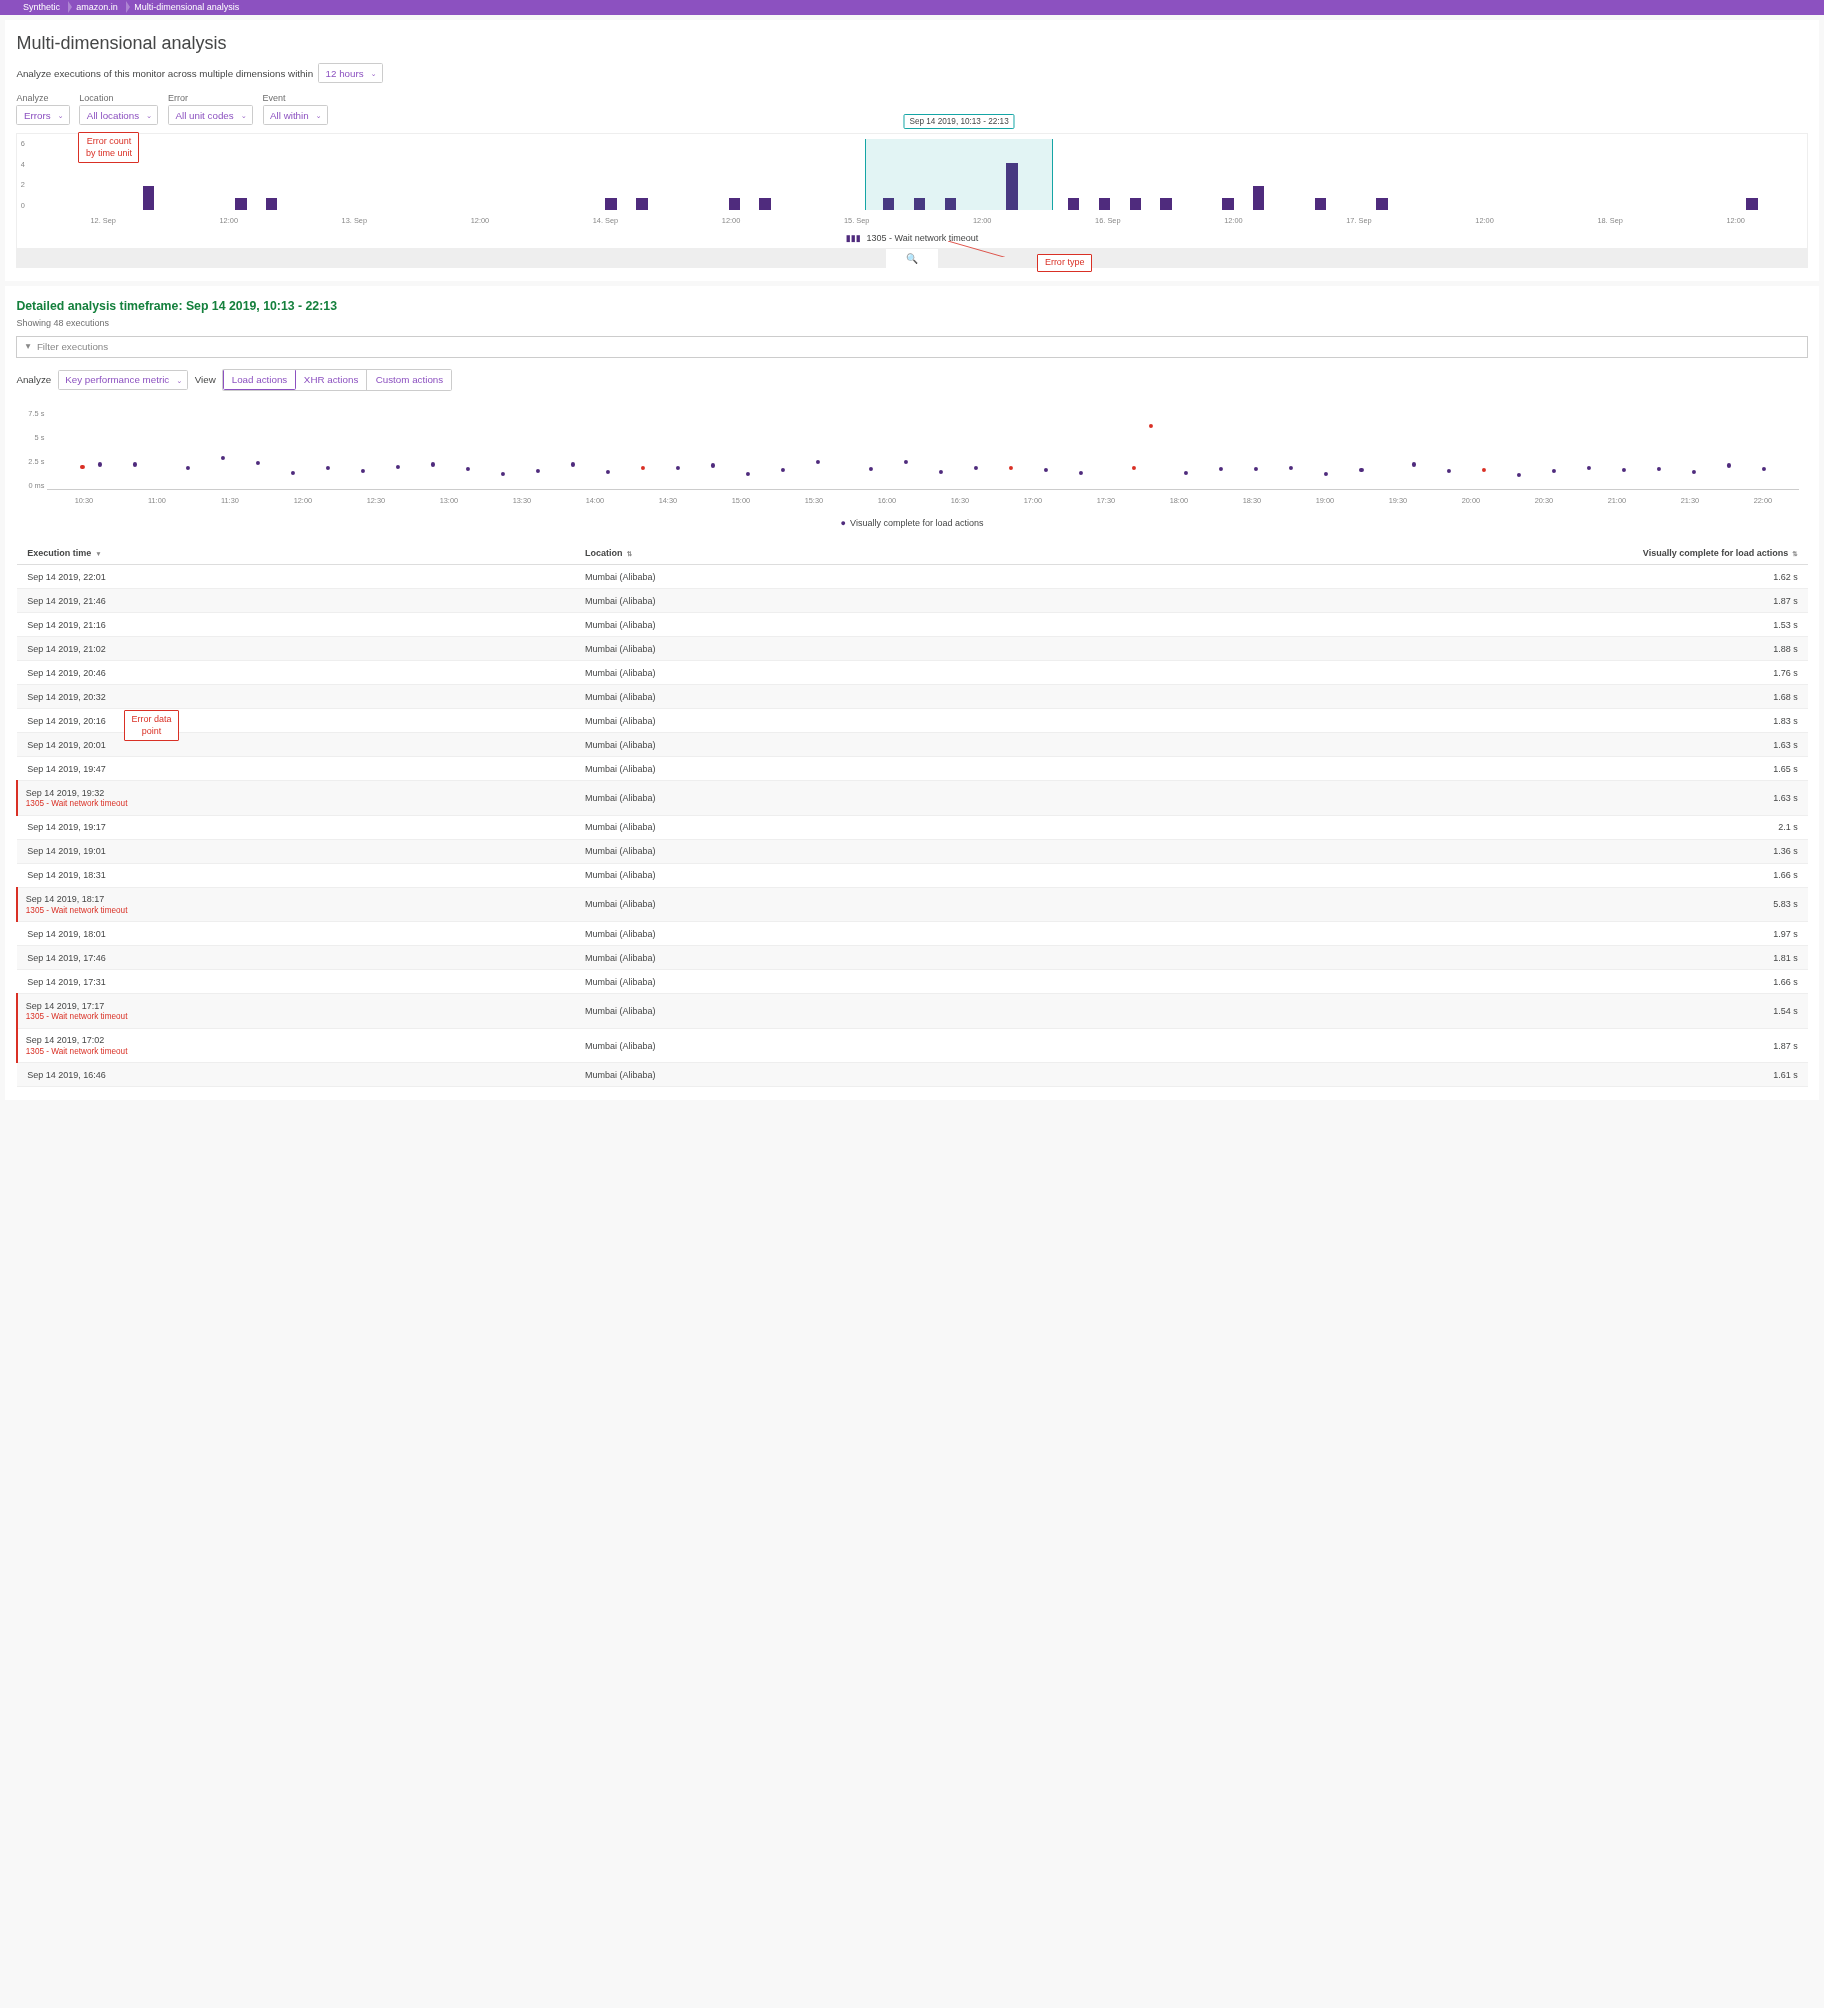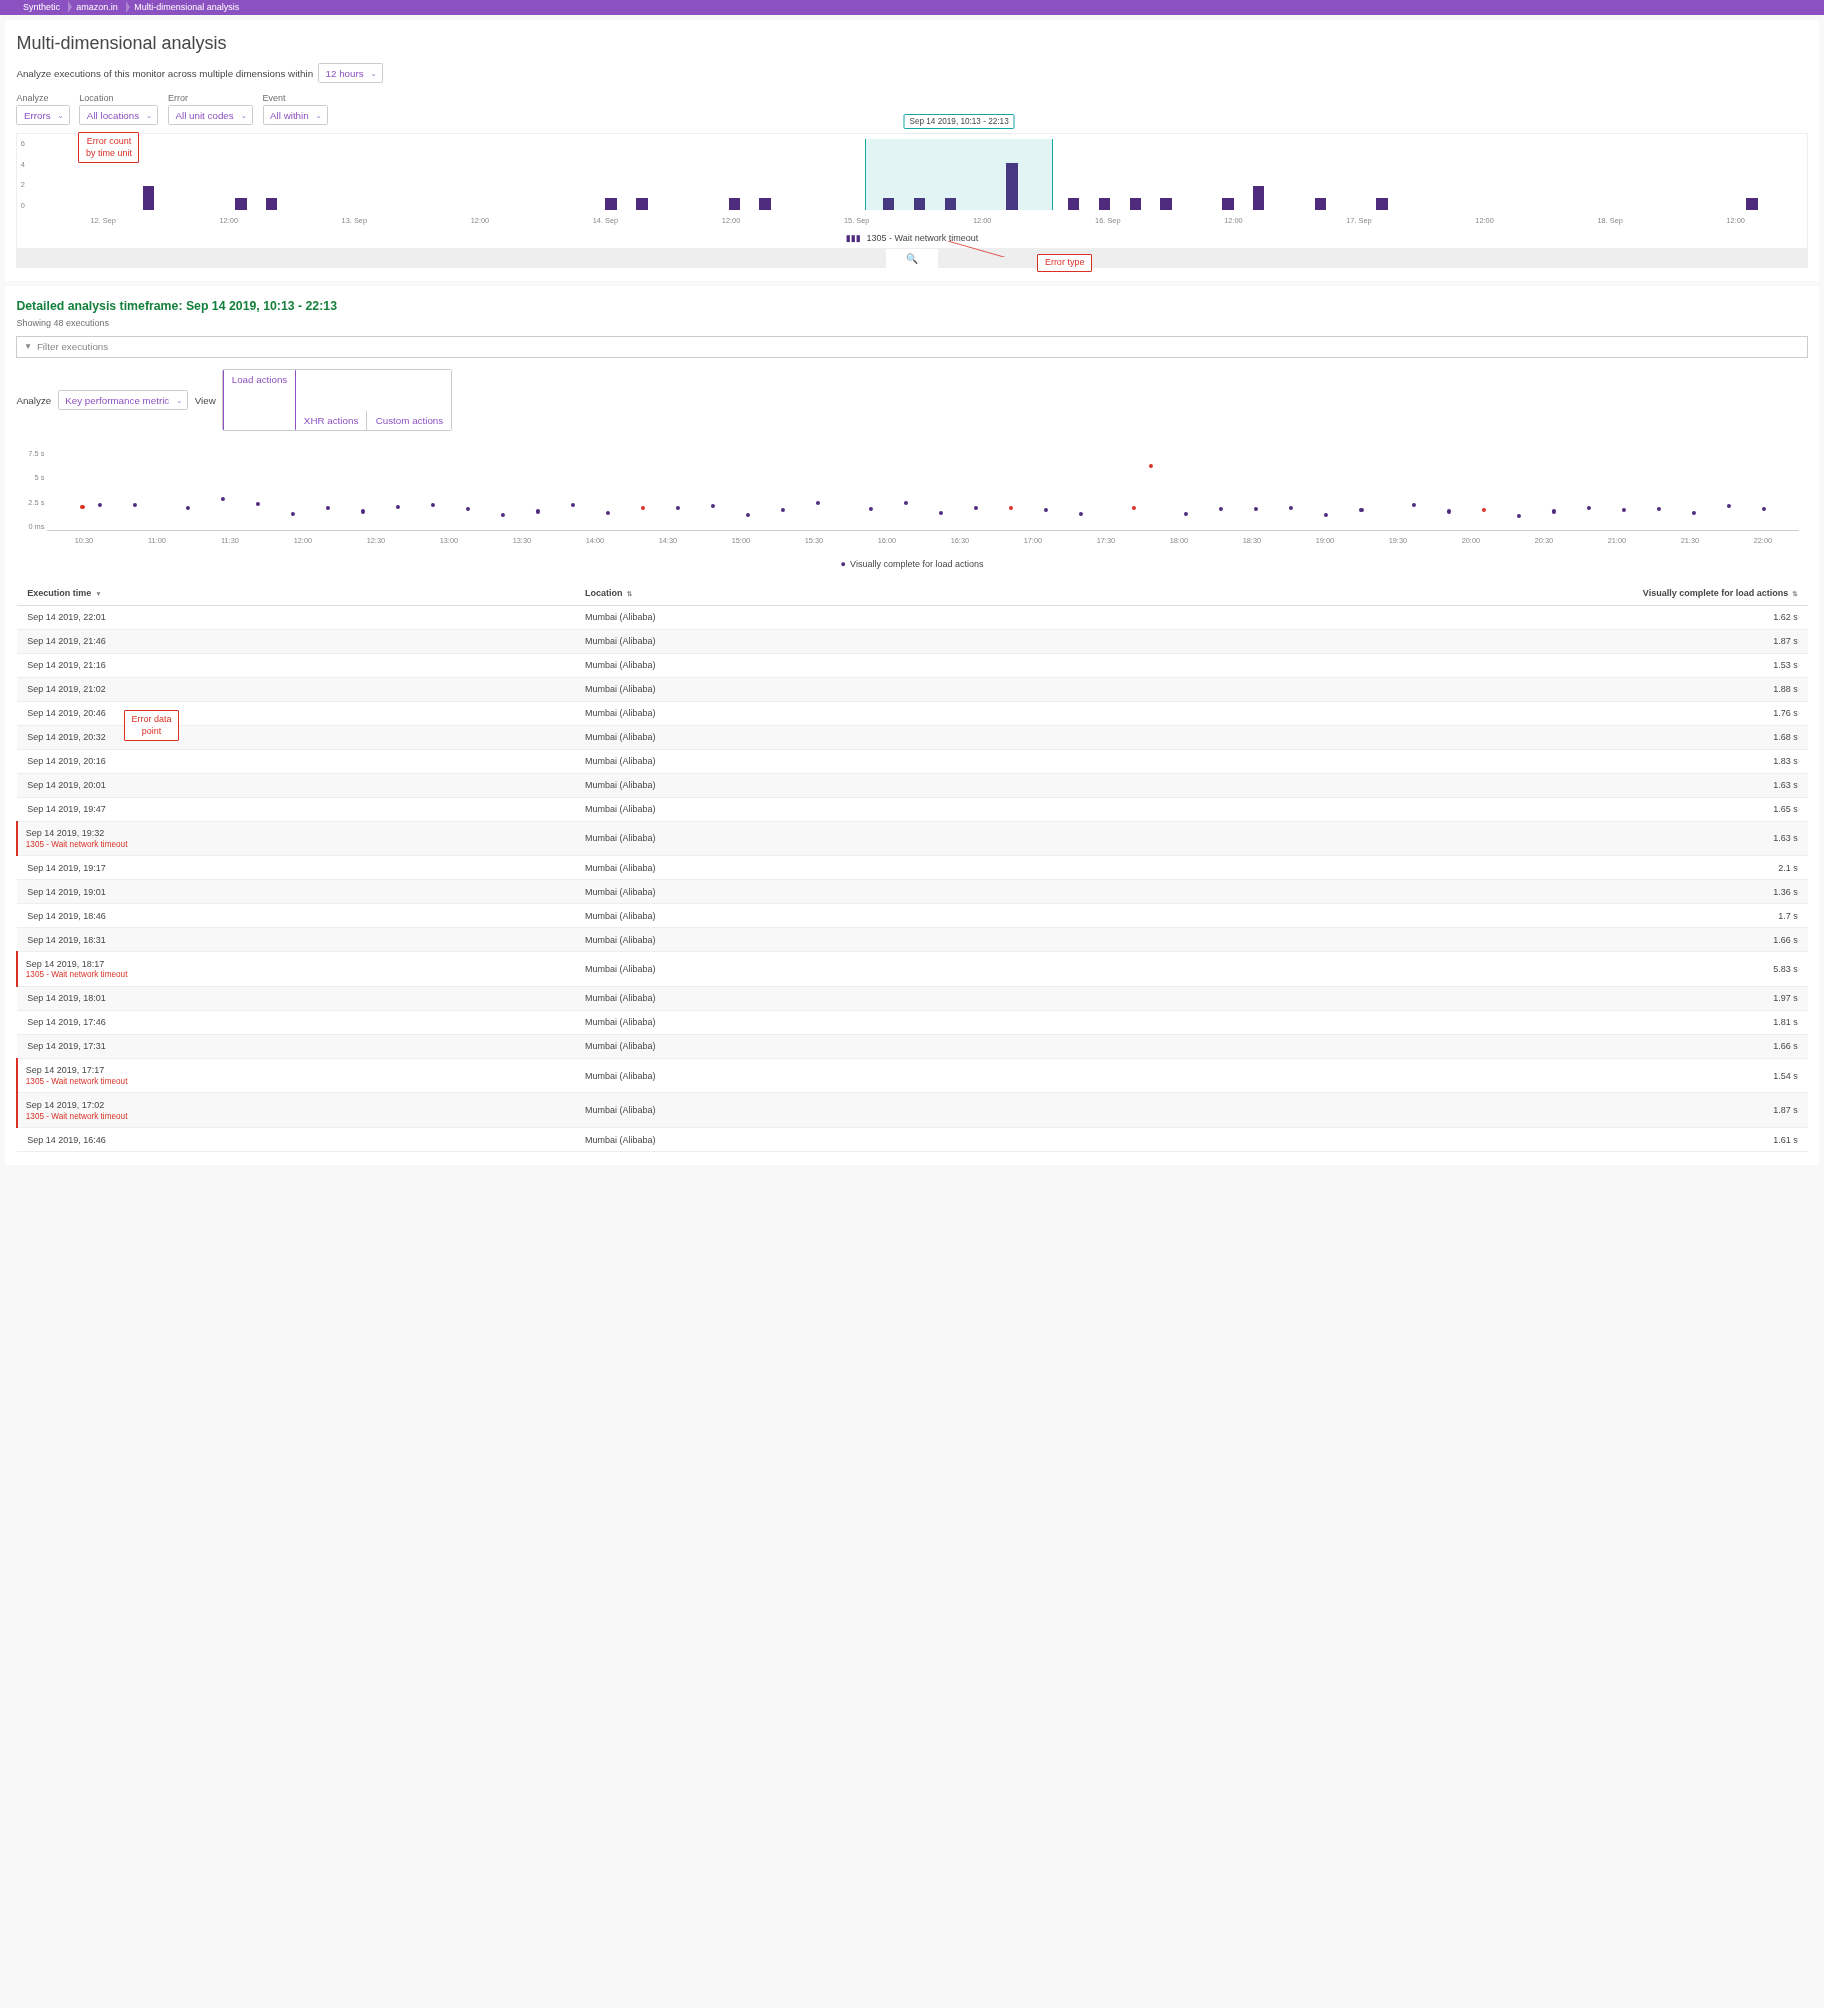--- a/index.html
+++ b/index.html
@@ -28,21 +28,21 @@
 .selection-label { position: absolute; top: -24.5px; left: 50%; transform: translateX(-50%); border: 0.8px solid #14a5a5; border-radius: 1.6px; background: #fff; padding: 1.6px 4.9px; font-size: 8.2px; white-space: nowrap; }
 .chart-legend { text-align: center; padding: 4.9px; font-size: 9px; color: #454646; }
 .chart-legend .bar-icon { color: #4f2b7d; margin-right: 3.3px; }
 .zoom-bar { background: #eee; height: 19.6px; position: relative; display: flex; justify-content: center; align-items: center; }
 .zoom-tab { width: 52px; height: 19.6px; background: #fff; display: flex; align-items: center; justify-content: center; color: #888; font-size: 9.8px; }
 h2 { font-size: 12.3px; font-weight: 600; color: #15803d; margin-bottom: 4.9px; }
 .subinfo { font-size: 9px; color: #6d6d6d; margin-bottom: 8.2px; }
 .filter-input { border: 0.8px solid #ccc; width: 100%; padding: 4.1px 6.5px; font-size: 9.8px; color: #888; display: flex; align-items: center; gap: 4.9px; margin-bottom: 11.5px; }
 .analyze-row { display: flex; align-items: center; gap: 6.5px; font-size: 9.8px; margin-bottom: 11.5px; }
 .tabs { display: flex; border: 0.8px solid #ccc; border-radius: 1.6px; overflow: hidden; justify-content: flex-end; }
-.tab { padding: 4.1px 8.2px; font-size: 9.8px; color: #8c51c0; cursor: pointer; border-right: 0.8px solid #ccc; margin-top: 41px; }
+.tab { padding: 4.1px 8.2px; font-size: 9.8px; color: #8c51c0; cursor: pointer; border-right: 0.8px solid #ccc; }
 .tab:last-child { border-right: none; }
 .tab.active { border: 0.8px solid #8c51c0; margin: -0.8px; border-radius: 1.6px; position: relative; z-index: 1; }
 .scatter-chart { height: 106px; position: relative; margin-bottom: 4.9px; padding-left: 31px; }
 .sy-axis { position: absolute; left: 0; top: 6.5px; bottom: 18px; display: flex; flex-direction: column; justify-content: space-between; font-size: 7.4px; color: #888; width: 28px; text-align: right; }
 .scatter-area { position: absolute; left: 31px; right: 8.2px; top: 6.5px; bottom: 18px; border-bottom: 0.8px solid #ccc; }
 .sx-axis { position: absolute; left: 31px; right: 8.2px; bottom: 3.3px; display: flex; font-size: 7.4px; color: #888; }
 .sx-axis span { flex: 1; text-align: center; }
 .dot { position: absolute; width: 4.1px; height: 4.1px; border-radius: 50%; transform: translate(-50%, 50%); }
 .dot.normal { background: #4f2b7d; }
 .dot.err { background: #d93025; }
@@ -426,25 +426,20 @@
           <td><span class="exec-time">Sep 14 2019, 19:17</span></td>
           <td>Mumbai (Alibaba)</td>
           <td class="right">2.1 s</td>
         </tr>
         <tr>
           <td><span class="exec-time">Sep 14 2019, 19:01</span></td>
           <td>Mumbai (Alibaba)</td>
           <td class="right">1.36 s</td>
         </tr>
         <tr>
-          <td><span class="exec-time">Sep 14 2019, 18:46</span></td>
-          <td>Mumbai (Alibaba)</td>
-          <td class="right">1.7 s</td>
-        </tr>
-        <tr>
           <td><span class="exec-time">Sep 14 2019, 18:31</span></td>
           <td>Mumbai (Alibaba)</td>
           <td class="right">1.66 s</td>
         </tr>
         <tr class="has-error">
           <td><span class="exec-time">Sep 14 2019, 18:17</span><span class="err-line">1305 - Wait network timeout</span></td>
           <td>Mumbai (Alibaba)</td>
           <td class="right">5.83 s</td>
         </tr>
         <tr>

